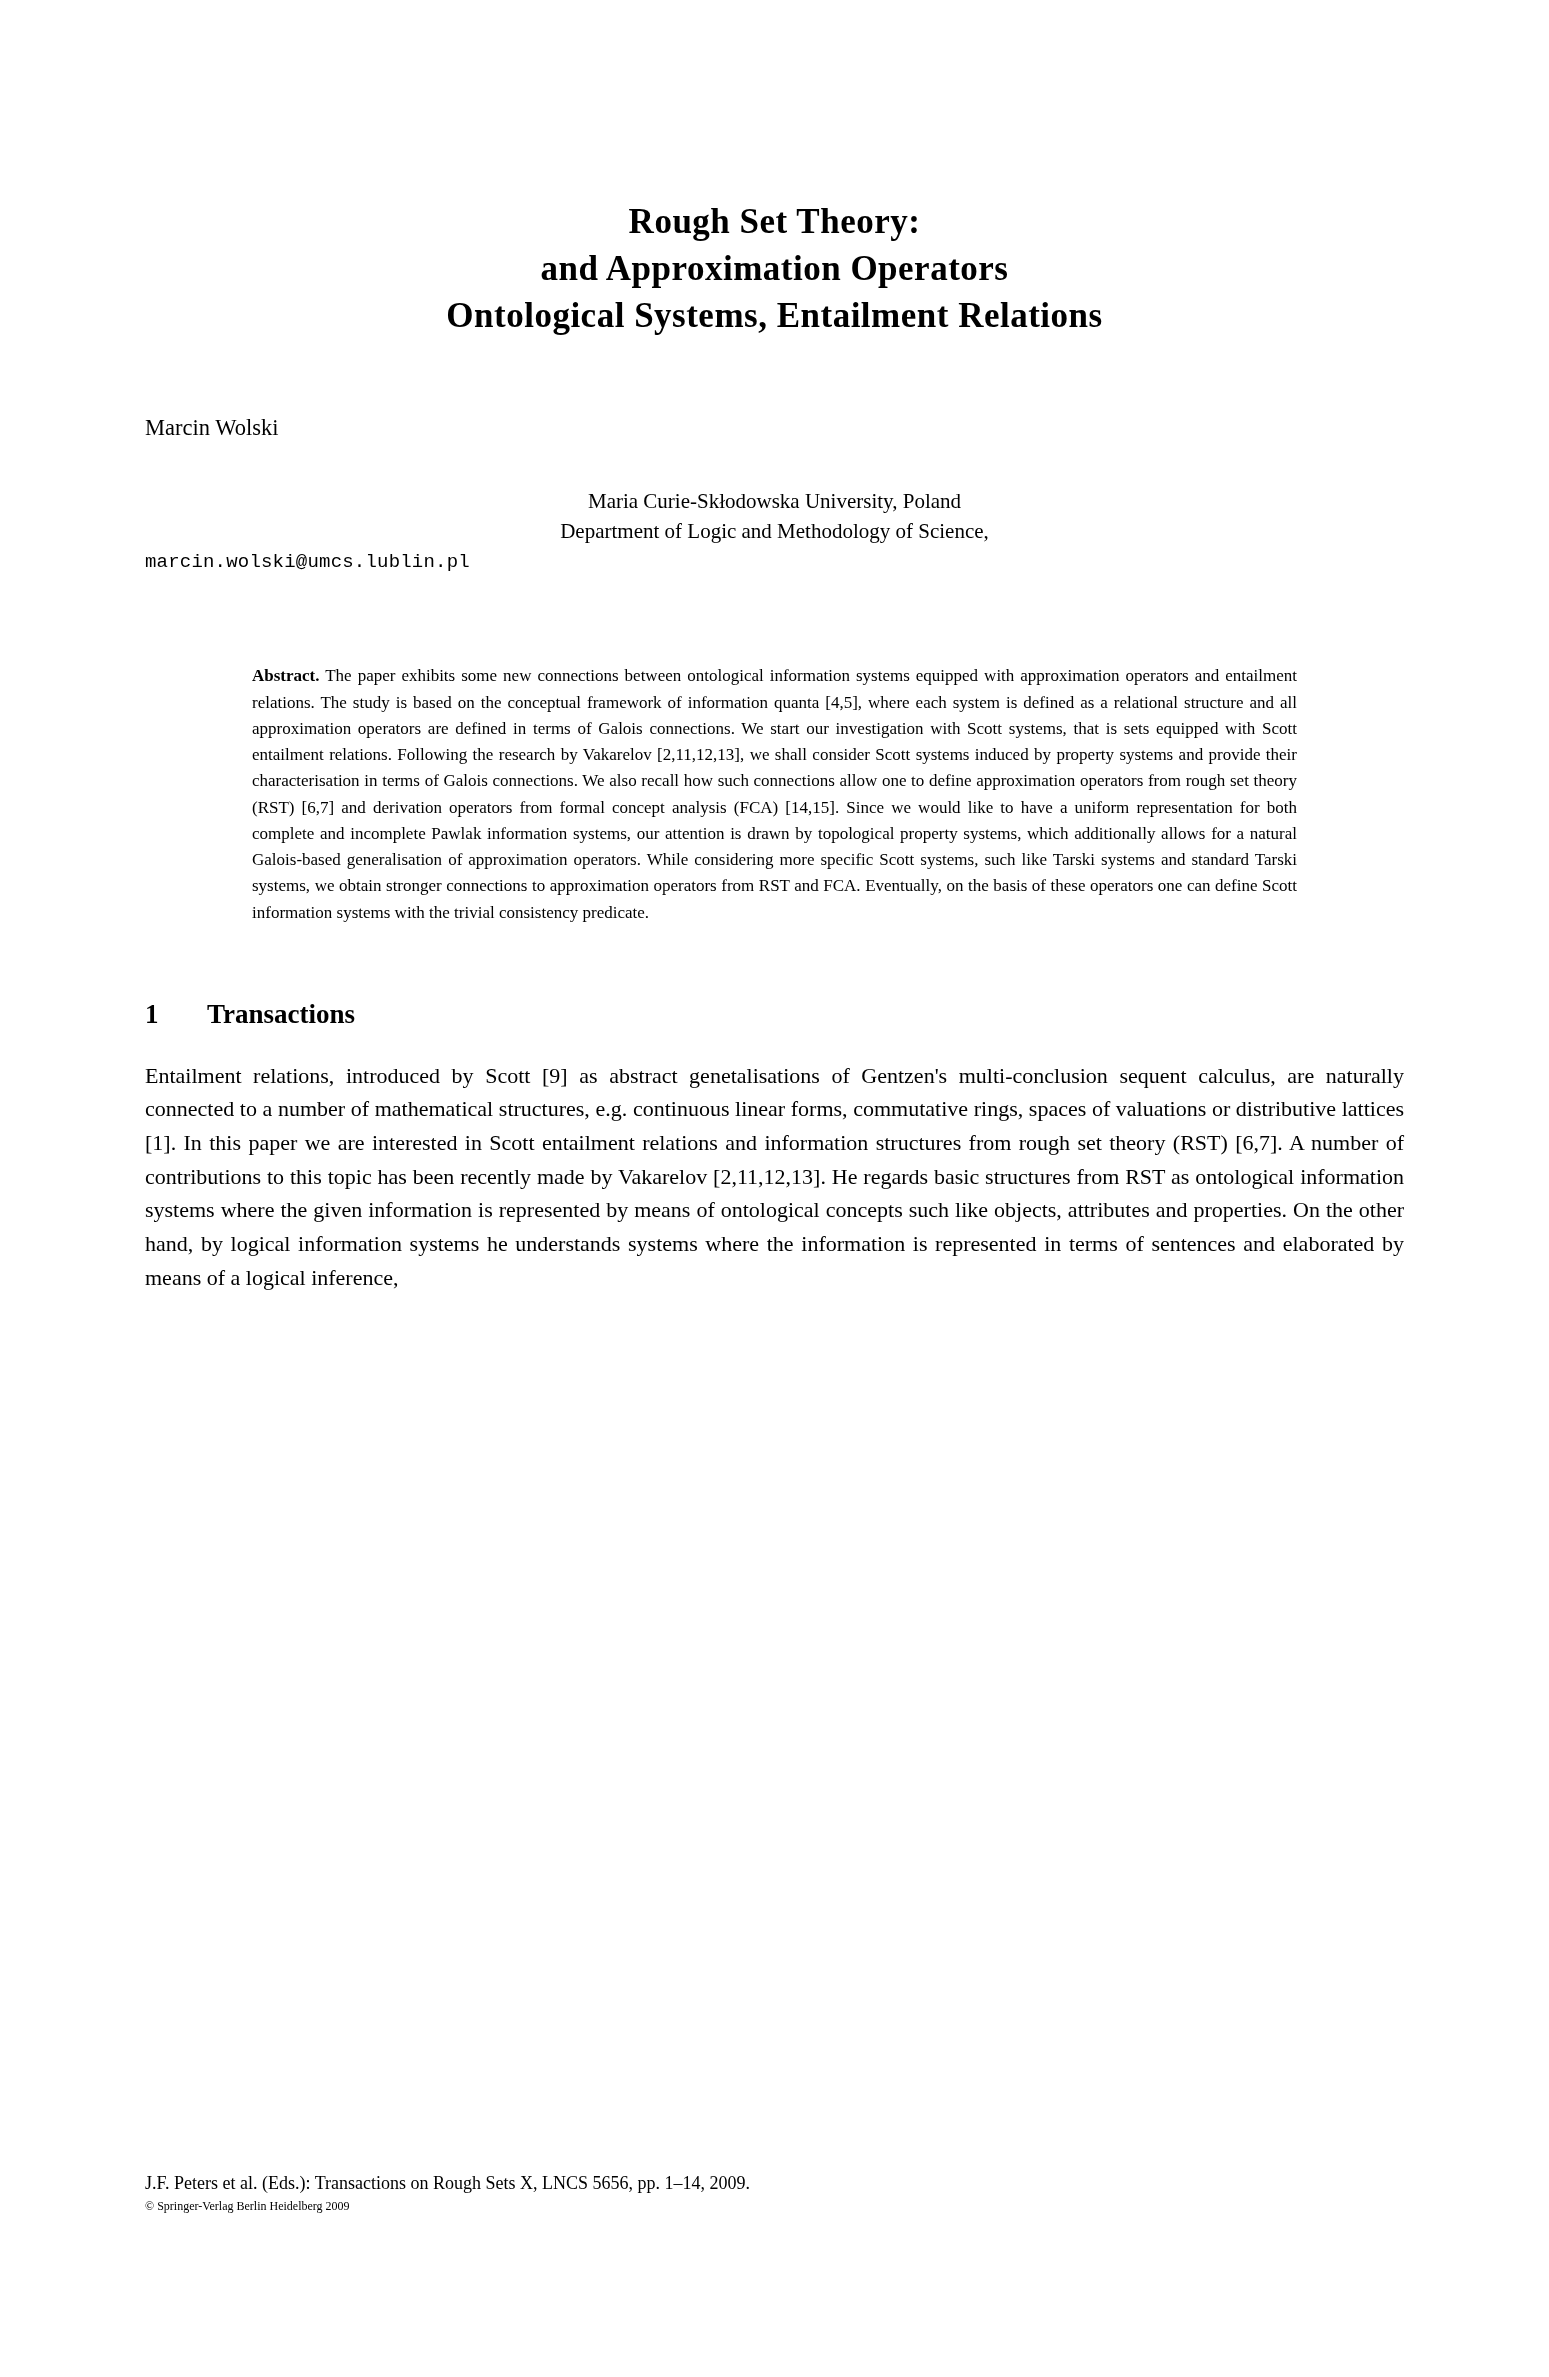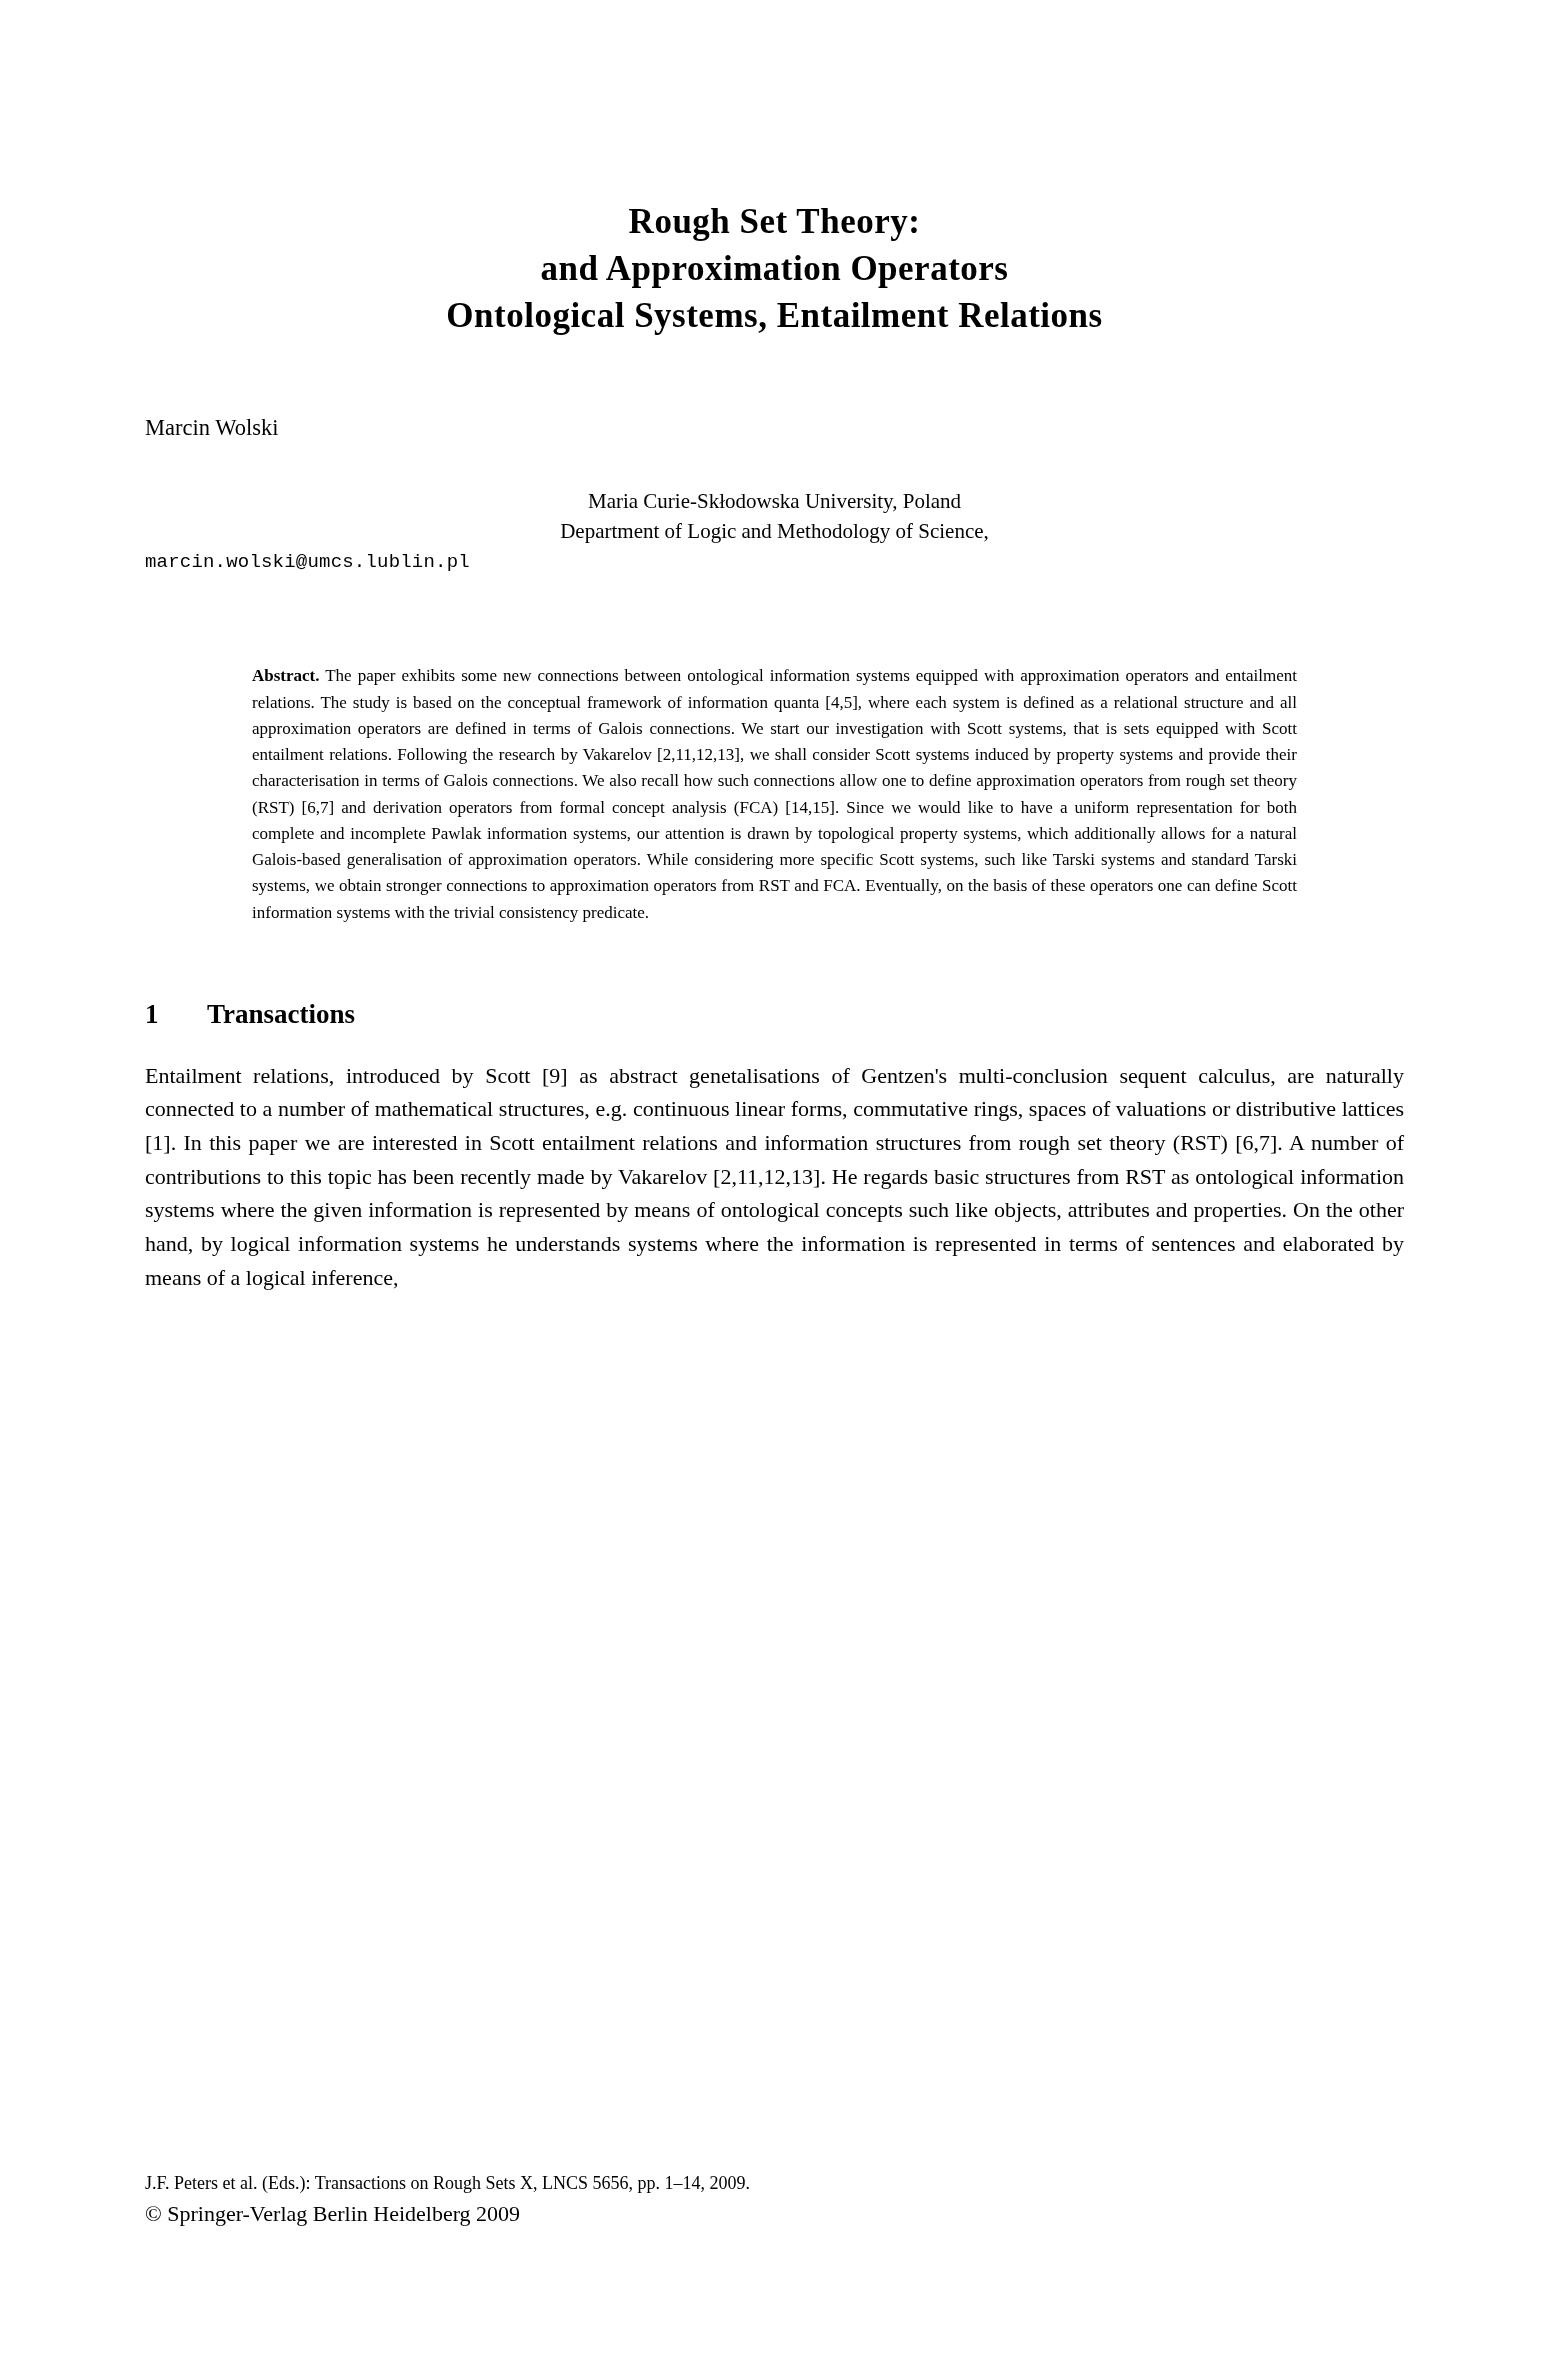--- a/index.html
+++ b/index.html
@@ -98,21 +98,21 @@
   
   .footer {
     position: absolute;
     left: 145px;
     top: 2170px;
     width: 1259px;
     font-size: 18px;
     line-height: 1.5;
   }
   .copy {
-    font-size: 22px;
+    font-size: 12px;
   }
 </style>
 </head>
 <body>
 
 <div class="page">
   <div class="content">
 
     <div class="title-block">
       <div class="title-line">Rough Set Theory:</div>

